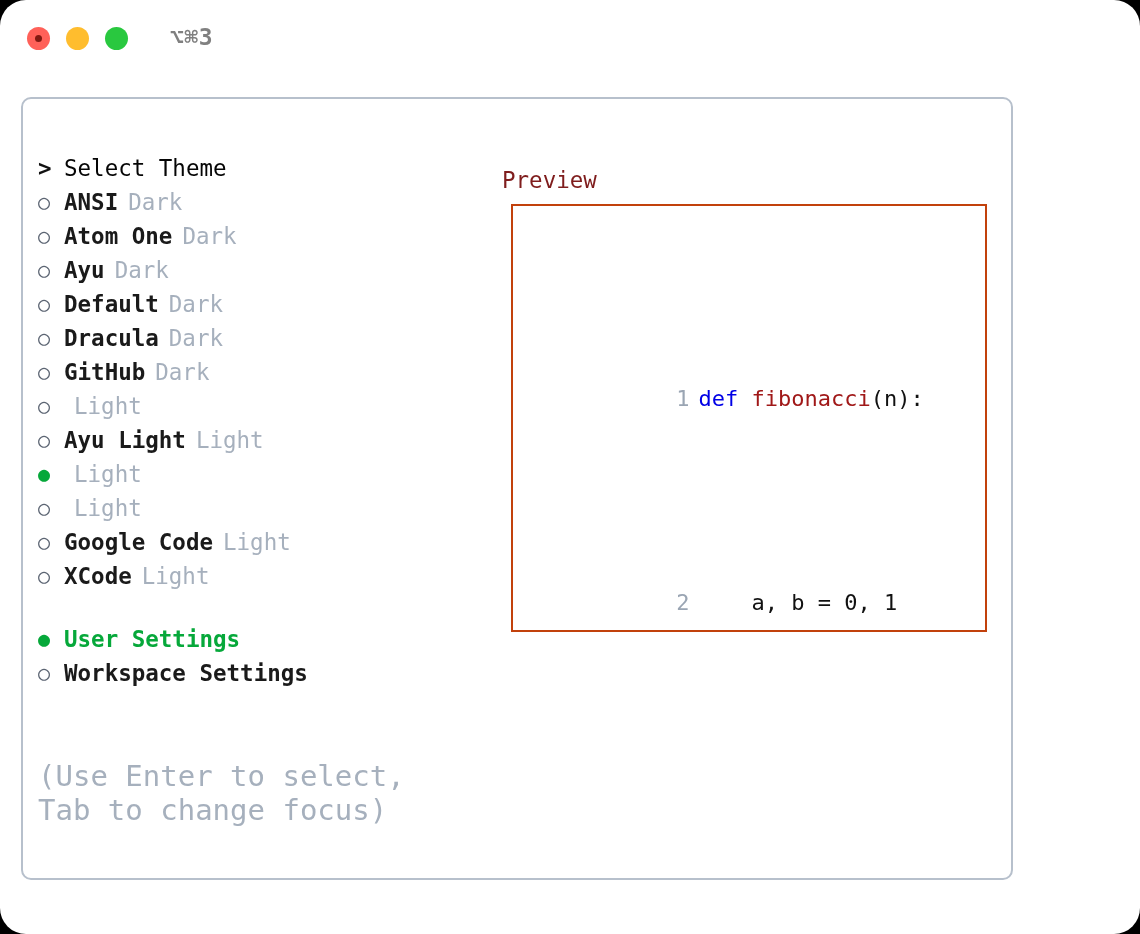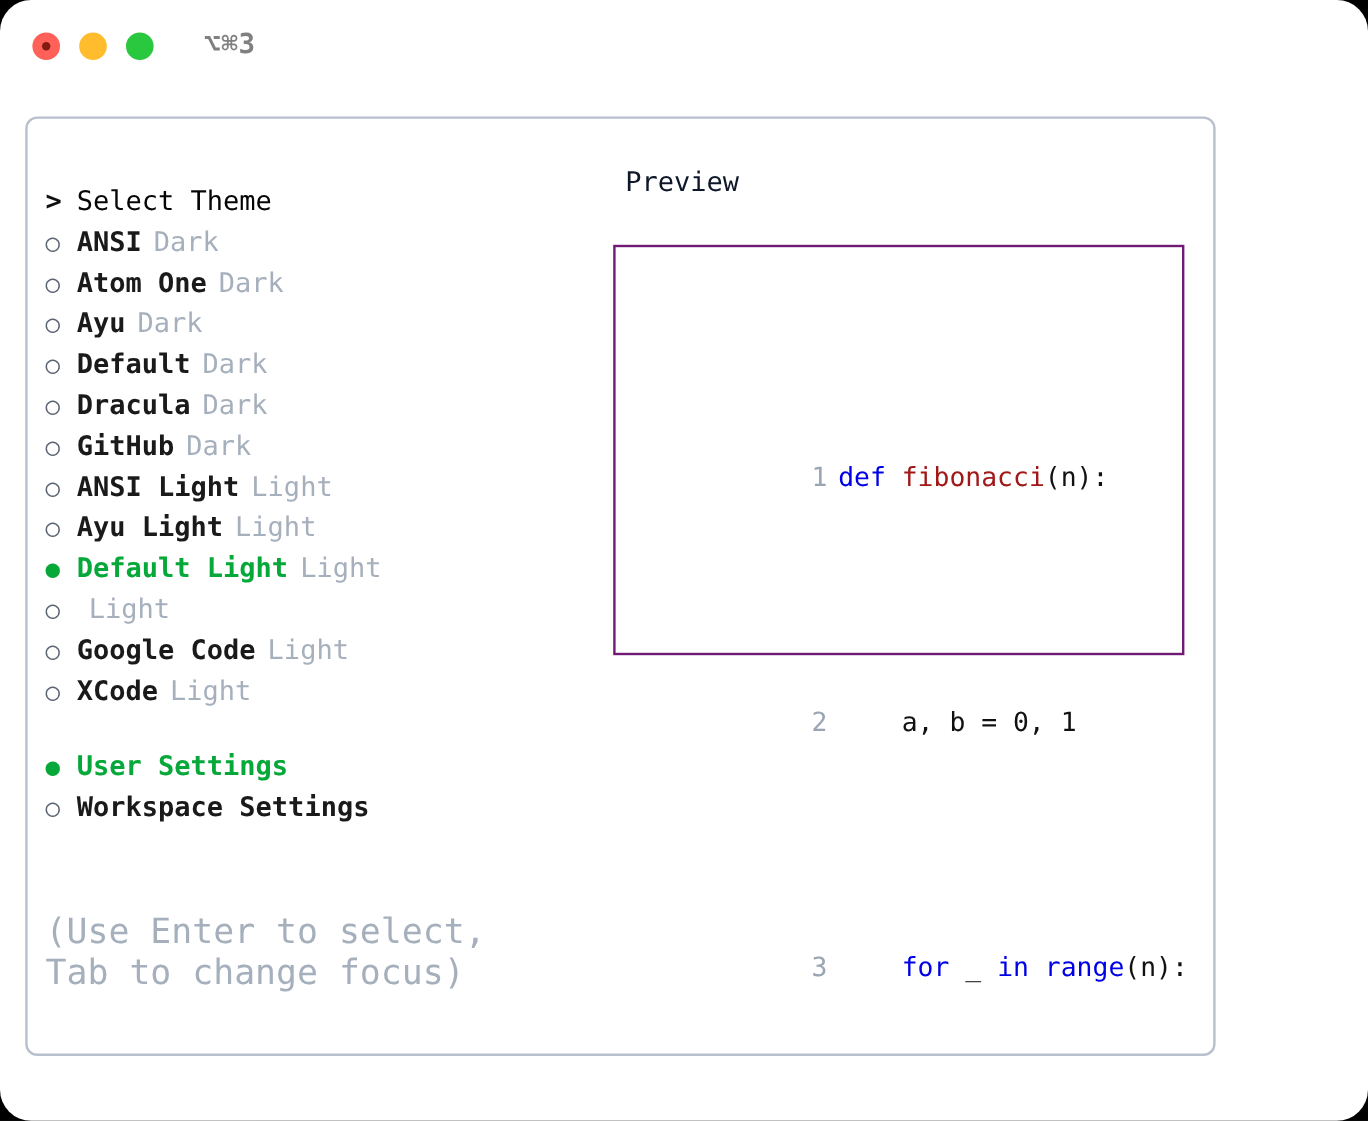--- a/index.html
+++ b/index.html
@@ -126,34 +126,33 @@
     width: 408px;
     font-size: 29px;
     line-height: 34px;
     color: #a6b0bd;
   }
 
   
   #preview-title {
     position: absolute;
     left: 479px;
-    top: 40px;
+    top: 68px;
     font-size: 22.5px;
-    color: #0f172a;
+    color: #7f1d1d;
     white-space: nowrap;
-    margin-left: 19px;
   }
 
   #preview-box {
     position: absolute;
     left: 488px;
     top: 105px;
     width: 476px;
-    height: 342px;
-    border: 2px solid #701a75;
+    height: 428px;
+    border: 2px solid #c2410c;
     box-sizing: border-box;
     background: #ffffff;
   }
 
   #code-area {
     position: absolute;
     left: 18px;
     top: 40px;
     right: 8px;
     font-size: 22px;
@@ -221,31 +220,29 @@
         <span class="row-title">Dracula</span>
         <span class="row-tag">Dark</span>
       </div>
       <div class="list-row">
         <span class="marker radio">○</span>
         <span class="row-title">GitHub</span>
         <span class="row-tag">Dark</span>
       </div>
       <div class="list-row">
         <span class="marker radio">○</span>
-        <span class="row-title">ANSI Light</span>
         <span class="row-tag">Light</span>
       </div>
       <div class="list-row">
         <span class="marker radio">○</span>
         <span class="row-title">Ayu Light</span>
         <span class="row-tag">Light</span>
       </div>
       <div class="list-row">
         <span class="marker radio-on">●</span>
-        <span class="row-title selected">Default Light</span>
         <span class="row-tag">Light</span>
       </div>
       <div class="list-row">
         <span class="marker radio">○</span>
         <span class="row-tag">Light</span>
       </div>
       <div class="list-row">
         <span class="marker radio">○</span>
         <span class="row-title">Google Code</span>
         <span class="row-tag">Light</span>
@@ -276,23 +273,20 @@
       <div id="code-area">
 
         <div class="code-line">
           <span class="lineno">1</span><span class="tok-kw">def </span><span class="tok-fn">fibonacci</span><span class="tok-plain">(n):</span>
         </div>
 
         <div class="code-line">
           <span class="lineno">2</span><span class="tok-plain">    a, b = 0, 1</span>
         </div>
 
-        <div class="code-line">
-          <span class="lineno">3</span><span class="tok-plain">    </span><span class="tok-kw">for</span><span class="tok-plain"> _ </span><span class="tok-kw">in</span><span class="tok-plain"> </span><span class="tok-kw">range</span><span class="tok-plain">(n):</span>
-        </div>
 
         
 
         
 
         
 
         
 
         

